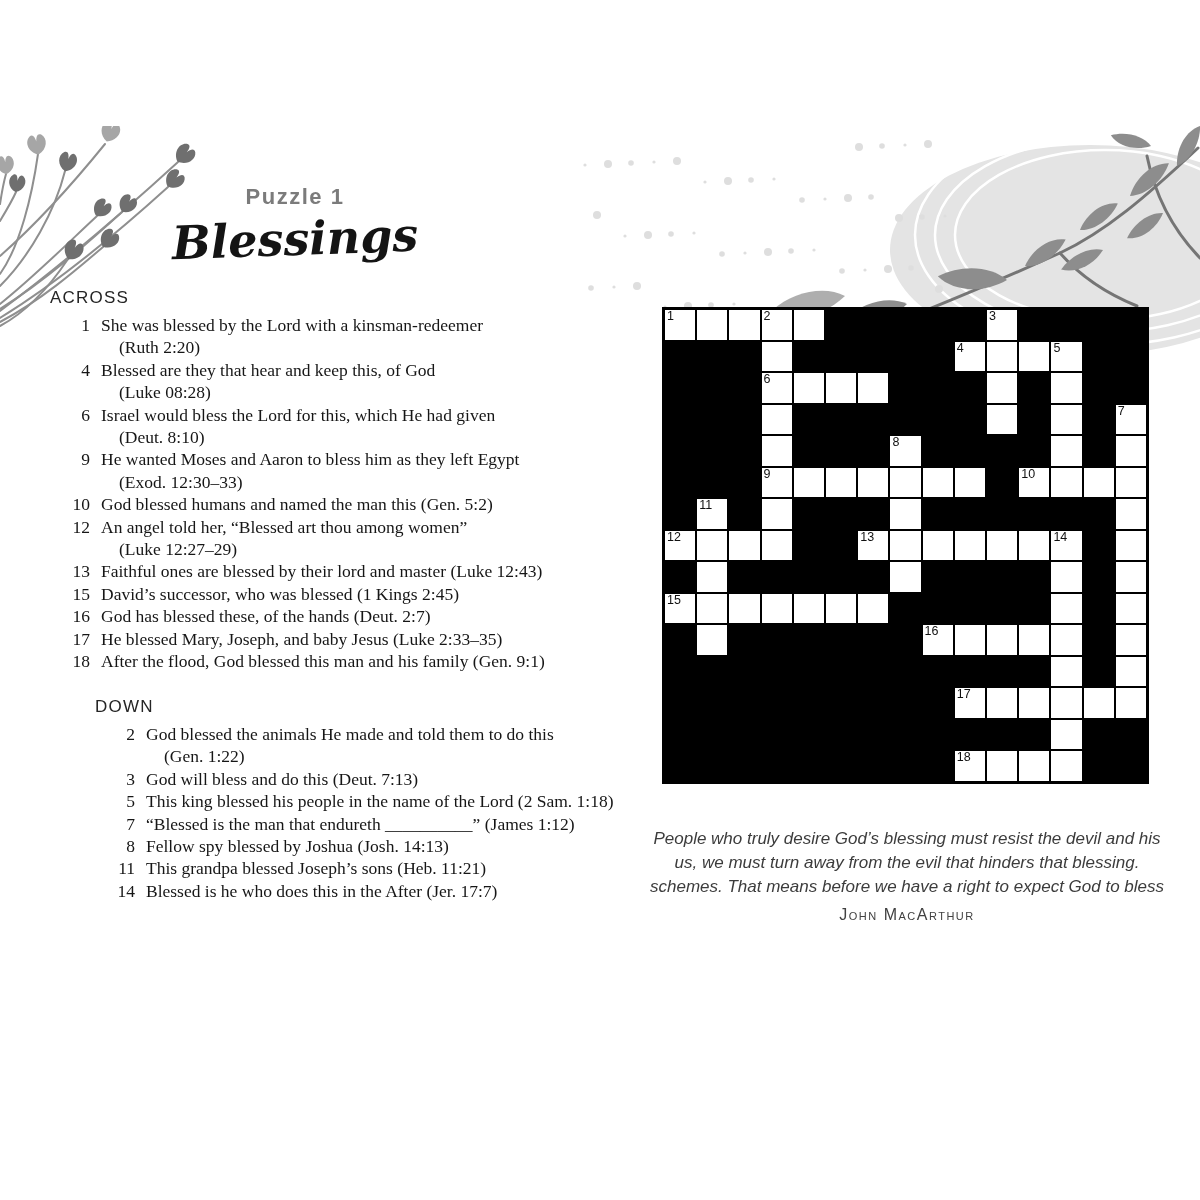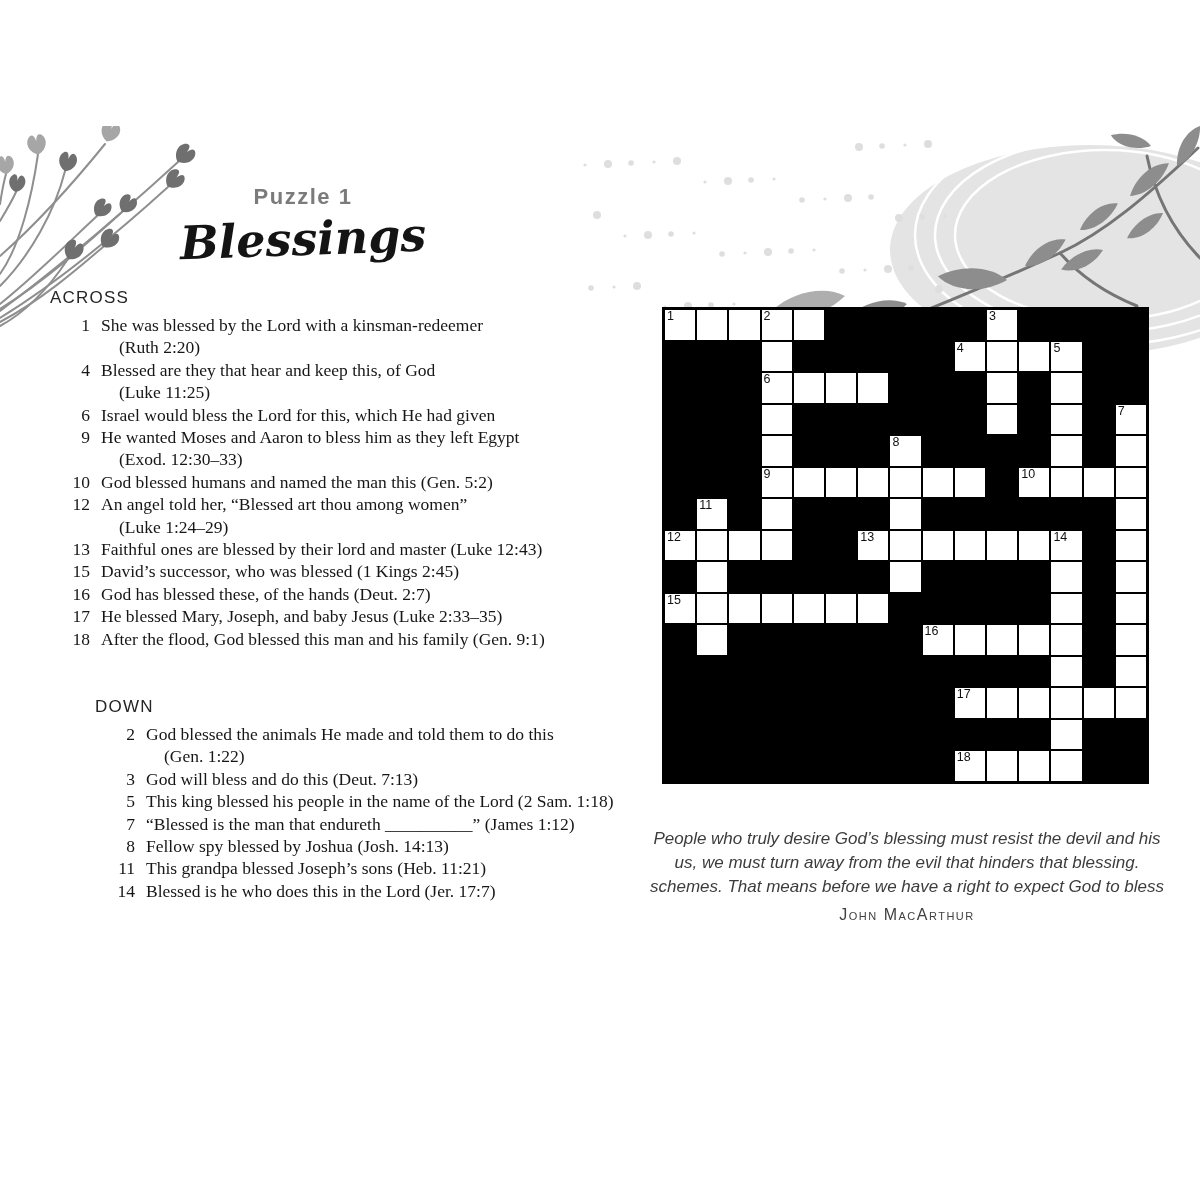--- a/index.html
+++ b/index.html
@@ -3,21 +3,21 @@
 <meta charset="utf-8">
 <title>Puzzle 1 — Blessings</title>
 <style>
   html,body{margin:0;padding:0;background:#fff;}
   body{width:1200px;height:1200px;position:relative;overflow:hidden;
        font-family:"Liberation Sans",sans-serif;}
   .decor{position:absolute;z-index:0;}
   #floral-tl{left:0;top:126px;}
   #decor-tr{left:555px;top:118px;}
 
-  .title-block{position:absolute;left:118px;top:184px;width:370px;text-align:center;z-index:1;}
+  .title-block{position:absolute;left:110px;top:184px;width:370px;text-align:center;z-index:1;}
   .puzzle-label{font-family:"Liberation Sans",sans-serif;font-weight:700;font-size:22px;
                 letter-spacing:1.5px;color:#7b7b7b;}
   .puzzle-title{font-family:"DejaVu Serif",serif;font-style:italic;font-weight:700;
                 font-size:46px;color:#141414;transform:rotate(-2deg);margin-top:2px;}
 
   .clues-section{position:absolute;left:50px;width:580px;z-index:1;}
   #across-section{top:288px;}
   #down-section{top:697px;margin-left:45px;}
   .section-heading{font-family:"Liberation Sans",sans-serif;font-weight:400;font-size:17px;
                    letter-spacing:1.2px;color:#252525;margin:0 0 6px 0;}
@@ -173,47 +173,48 @@
         <div class="clue-num">1</div>
         <div>
           <div class="clue-line">She was blessed by the Lord with a kinsman-redeemer</div>
           <div class="clue-line clue-ref">(Ruth 2:20)</div>
         </div>
       </div>
       <div class="clue">
         <div class="clue-num">4</div>
         <div>
           <div class="clue-line">Blessed are they that hear and keep this, of God</div>
-          <div class="clue-line clue-ref">(Luke 11:25)</div>
+          <div class="clue-line clue-ref">(Luke 08:28)</div>
         </div>
       </div>
       <div class="clue">
         <div class="clue-num">6</div>
         <div>
           <div class="clue-line">Israel would bless the Lord for this, which He had given</div>
+          <div class="clue-line clue-ref">(Deut. 8:10)</div>
         </div>
       </div>
       <div class="clue">
         <div class="clue-num">9</div>
         <div>
           <div class="clue-line">He wanted Moses and Aaron to bless him as they left Egypt</div>
           <div class="clue-line clue-ref">(Exod. 12:30–33)</div>
         </div>
       </div>
       <div class="clue">
         <div class="clue-num">10</div>
         <div>
           <div class="clue-line">God blessed humans and named the man this (Gen. 5:2)</div>
         </div>
       </div>
       <div class="clue">
         <div class="clue-num">12</div>
         <div>
           <div class="clue-line">An angel told her, “Blessed art thou among women”</div>
-          <div class="clue-line clue-ref">(Luke 1:24–29)</div>
+          <div class="clue-line clue-ref">(Luke 12:27–29)</div>
         </div>
       </div>
       <div class="clue">
         <div class="clue-num">13</div>
         <div>
           <div class="clue-line">Faithful ones are blessed by their lord and master (Luke 12:43)</div>
         </div>
       </div>
       <div class="clue">
         <div class="clue-num">15</div>
@@ -278,21 +279,21 @@
       </div>
       <div class="clue">
         <div class="clue-num">11</div>
         <div>
           <div class="clue-line">This grandpa blessed Joseph’s sons (Heb. 11:21)</div>
         </div>
       </div>
       <div class="clue">
         <div class="clue-num">14</div>
         <div>
-          <div class="clue-line">Blessed is he who does this in the Lord (Jer. 17:7)</div>
+          <div class="clue-line">Blessed is he who does this in the After (Jer. 17:7)</div>
         </div>
       </div>
     </div>
 </section>
 
 <div id="crossword-grid">
     <div class="cell white">
       <span class="cellnum">1</span>
     </div>
     <div class="cell white"></div>

